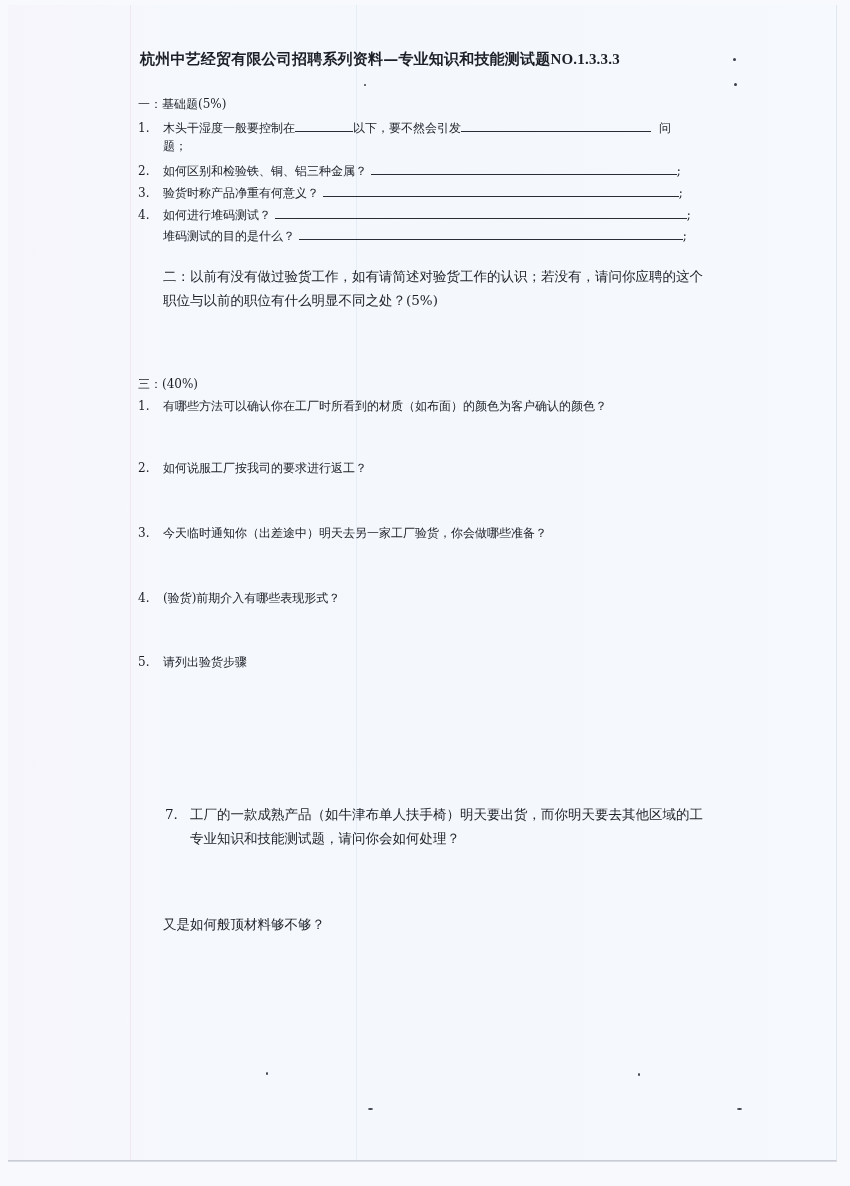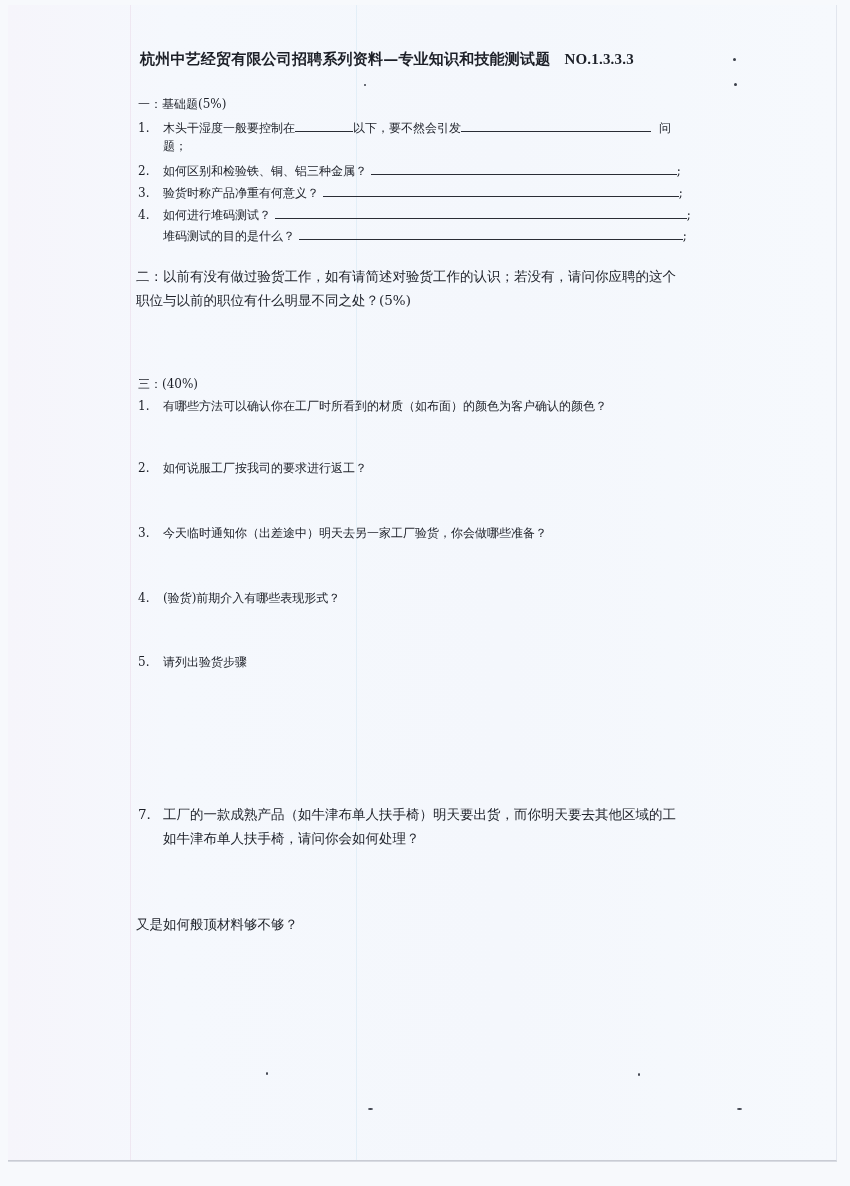--- a/index.html
+++ b/index.html
@@ -15,25 +15,25 @@
       border-right: 1px solid #e2e6ee;
       border-bottom: 1px solid #c9ccd4;
       box-shadow: 0 1px 0 #d8dbe2;
     }
     .scanline { position: absolute; top: 0; bottom: 0; width: 1px; background: rgba(230, 200, 220, 0.35); }
     .dot { position: absolute; width: 3px; height: 3px; border-radius: 50%; background: #3b3f4a; }
     .title {
       position: absolute; left: 140px; top: 50px; width: 600px;
       font-size: 15px; font-weight: bold; letter-spacing: 0.2px; white-space: nowrap;
     }
-    .title .no { margin-left: 14px; font-family: "Liberation Serif", serif; font-weight: bold; }
+    .title .no { font-family: "Liberation Serif", serif; font-weight: bold; }
     .line { position: absolute; font-size: 12px; white-space: nowrap; line-height: 20px; }
     .num { display: inline-block; width: 25px; }
     .blank { display: inline-block; border-bottom: 1px solid #2a2d35; height: 14px; vertical-align: baseline; }
-    .para { position: absolute; font-size: 13.5px; line-height: 24px; }
+    .para { position: absolute; font-size: 13.5px; line-height: 24px; margin-left: 27px; }
   </style>
 </head>
 <body>
 
 <div class="sheet">
   <div class="scanline" style="left:122px"></div>
   <div class="scanline" style="left:348px; background:rgba(200,225,240,0.4)"></div>
 </div>
 
 <div class="dot" style="left:733px; top:58px"></div>
@@ -89,18 +89,18 @@
 </div>
 <div class="line" style="left:138px; top:652px">
   <span class="num">5.</span><span>请列出验货步骤</span>
 </div>
 
 <div class="para" style="left:136px; top:717px">
 </div>
 
 <div class="para" style="left:138px; top:802px">
   <div><span class="num">7.</span><span>工厂的一款成熟产品（如牛津布单人扶手椅）明天要出货，而你明天要去其他区域的工</span></div>
-  <div style="padding-left:25px">如牛津布单人扶手椅，请问你会如何处理？</div>
+  <div style="padding-left:25px">专业知识和技能测试题，请问你会如何处理？</div>
 </div>
 
 <div class="para" style="left:136px; top:912px">
   <div>又是如何般顶材料够不够？</div>
 </div>
 
 </body></html>

